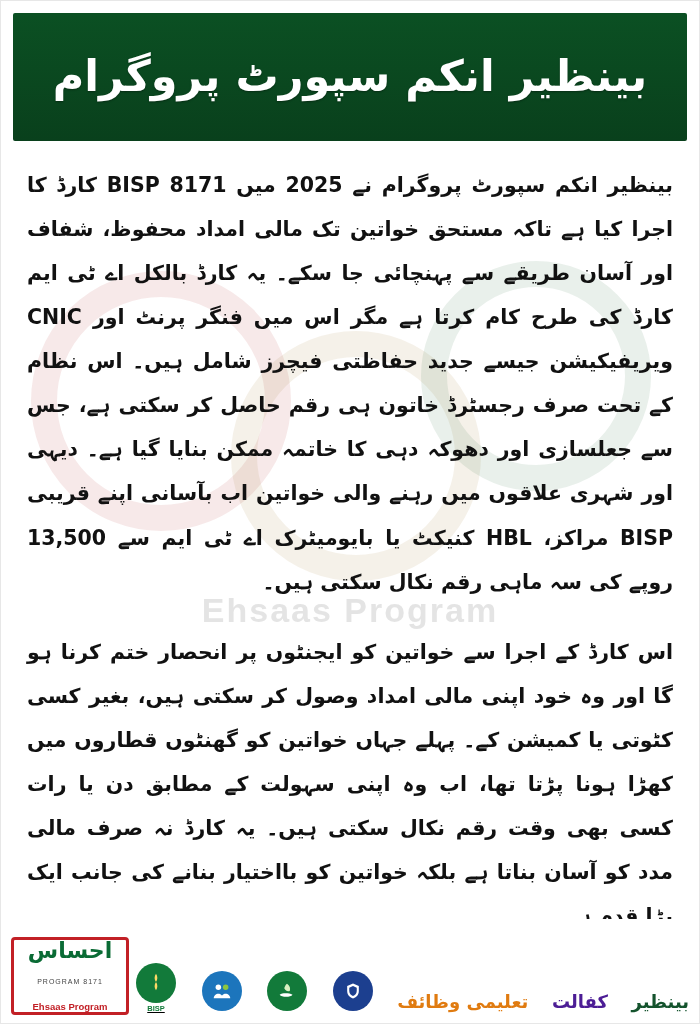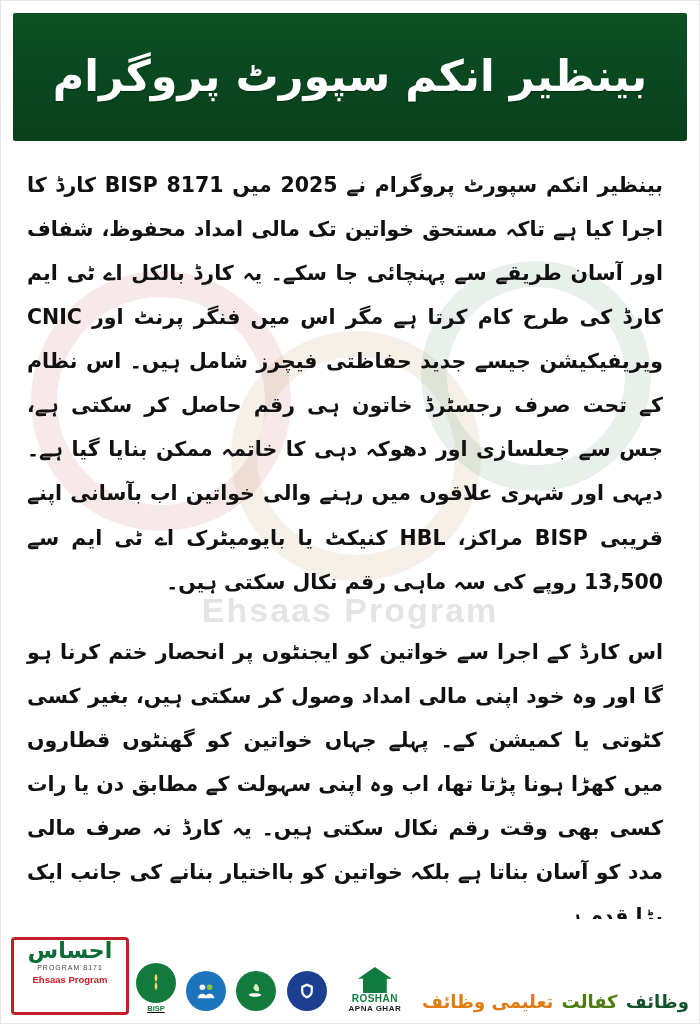--- a/index.html
+++ b/index.html
@@ -69,21 +69,21 @@
     font-weight: bold;
     color: rgba(90,90,90,0.16);
     letter-spacing: 2px;
     font-family: "Liberation Sans", sans-serif;
   }
 
   
   .body {
     position: relative;
     z-index: 2;
-    padding: 22px 36px 0 26px;
+    padding: 22px 26px 0 26px;
     direction: rtl;
     text-align: justify;
   }
   .para {
     color: #111111;
     font-family: "DejaVu Sans", sans-serif;
     font-size: 20.5px;
     line-height: 2.15;
     font-weight: bold;
     margin: 0 0 26px 0;
@@ -106,21 +106,21 @@
   }
   .ehsaas-box {
     width: 118px;
     height: 78px;
     border: 3px solid #c22026;
     border-radius: 4px;
     background: #ffffff;
     display: flex;
     flex-direction: column;
     align-items: center;
-    justify-content: flex-start;
+    justify-content: space-between;
     flex: none;
   }
   .ehsaas-urdu {
     font-size: 22px;
     color: #0a6b35;
     font-weight: bold;
     direction: rtl;
     line-height: 1;
   }
   .ehsaas-sub {
@@ -185,21 +185,21 @@
 
   .urdu-chip {
     direction: rtl;
     font-size: 18px;
     font-weight: bold;
     font-family: "DejaVu Sans", sans-serif;
     line-height: 1.2;
     text-align: center;
   }
   .chip-orange { color: #e07b10; }
-  .chip-green { color: #4d7c0f; }
+  .chip-green { color: #4c1d95; }
   .chip-dark { color: #14532d; }
 </style>
 </head>
 <body>
 
 <div class="page">
 
   <div class="header">
     <div class="header-title">بینظیر انکم سپورٹ پروگرام</div>
   </div>
@@ -259,26 +259,21 @@
       <div class="logo">
         <div class="logo-mark" style="background:#1c3f8f;">
           <svg width="20" height="20" viewBox="0 0 24 24" aria-hidden="true">
             <path d="M12 3l7 3v6c0 5-3.5 8-7 9-3.5-1-7-4-7-9V6z" fill="#fff"></path>
             <path d="M12 6l4.5 2v4c0 3-2.2 5.2-4.5 6-2.3-.8-4.5-3-4.5-6V8z" fill="#1c3f8f"></path>
           </svg>
         </div>
         <div class="logo-cap"></div>
       </div>
 
-      <div class="roshan">
-        <div class="roshan-mark"></div>
-        <div class="roshan-t1">ROSHAN</div>
-        <div class="roshan-t2">APNA GHAR</div>
-      </div>
 
       <div class="urdu-chip chip-orange">تعلیمی وظائف</div>
       <div class="urdu-chip chip-green">کفالت</div>
-      <div class="urdu-chip chip-dark">وظائف</div>
+      <div class="urdu-chip chip-dark">بینظیر</div>
 
     </div>
   </div>
 
 </div>
 
 </body></html>

